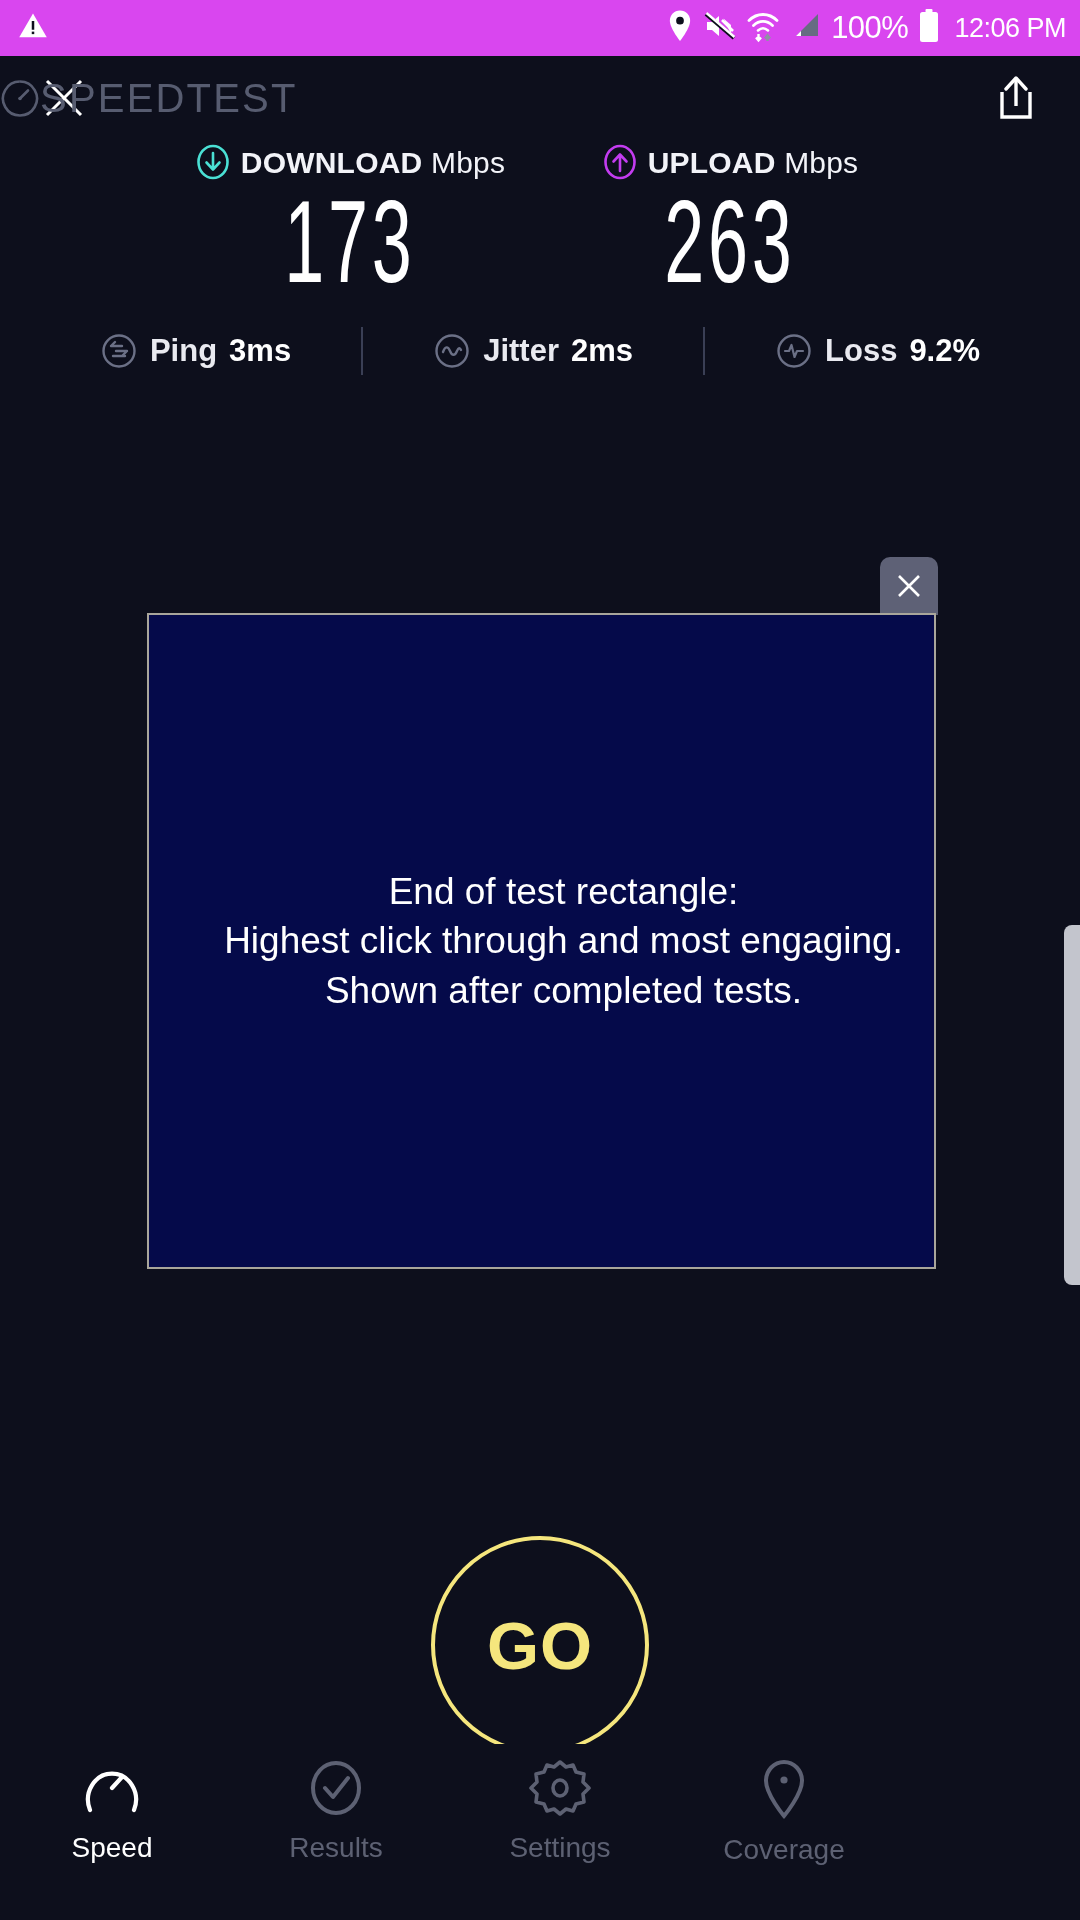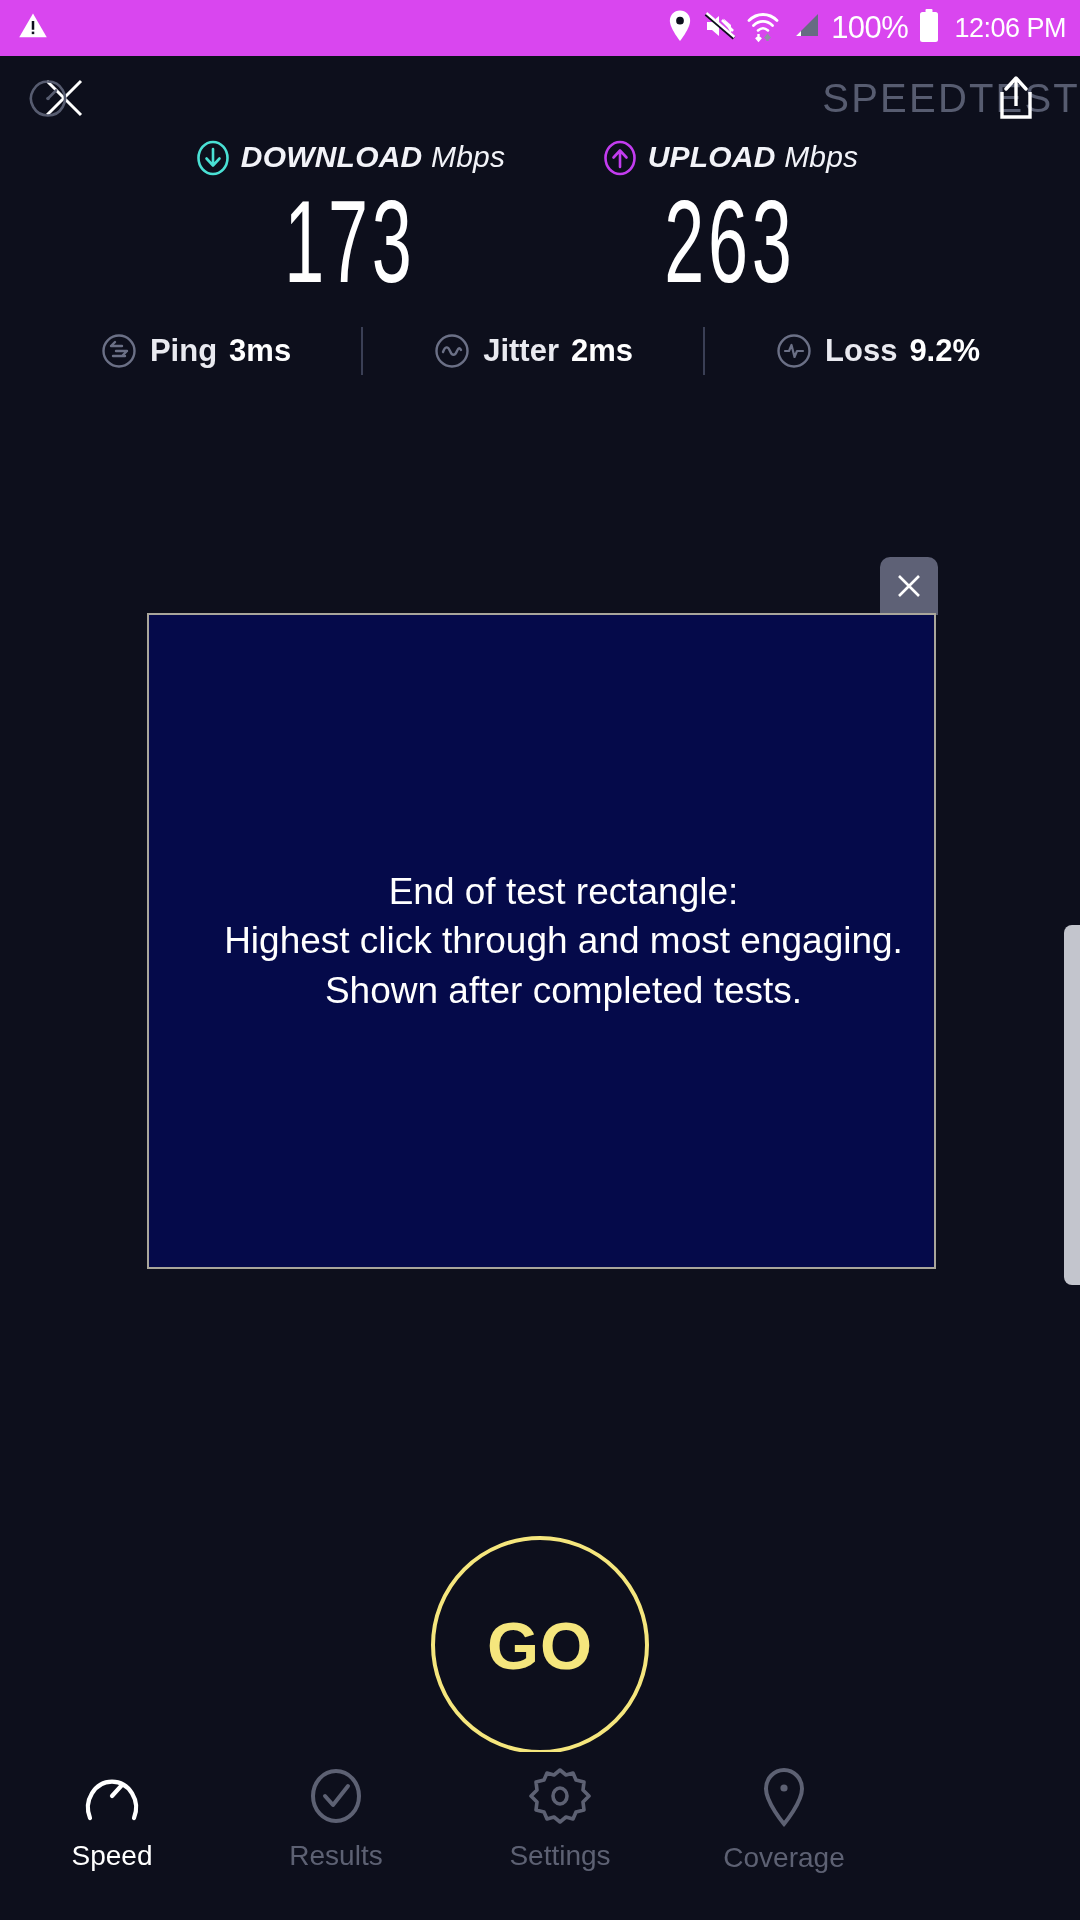--- a/index.html
+++ b/index.html
@@ -68,23 +68,21 @@
     display: flex; align-items: center; justify-content: center;
     cursor: pointer;
   }
   .hdr-brand {
     position: absolute;
     left: 0; right: 0;
     top: 50%;
     transform: translateY(-50%);
     display: flex;
     align-items: center;
-    justify-content: space-between;
-    gap: 13px;
-    margin-left: 28px;
+    justify-content: flex-start;
   }
   .hdr-brand-text {
     font-size: 40px;
     letter-spacing: 2.2px;
     color: #575c70;
     font-weight: 400;
   }
   .hdr-share {
     position: absolute;
     right: 36px;
@@ -107,24 +105,23 @@
     gap: 0;
   }
   .rate-col {
     width: 380px;
     display: flex;
     flex-direction: column;
     align-items: center;
   }
   .rate-head {
     display: flex;
-    align-items: flex-start;
+    align-items: flex-end;
     gap: 10px;
     height: 40px;
-    font-style: italic;
   }
   .rate-label {
     font-size: 30px;
     font-weight: 700;
     color: #f2f3f8;
     letter-spacing: 0.2px;
   }
   .rate-label .unit { font-weight: 400; }
   .rate-value {
     font-size: 116px;
@@ -240,21 +237,21 @@
     font-size: 67px;
     font-weight: 700;
     letter-spacing: 1px;
     color: #f5e67d;
   }
 
   
   .bottomnav {
     position: absolute;
     left: 0;
-    bottom: 8px;
+    bottom: 16px;
     width: 896px;
     height: 160px;
     display: flex;
     background: #0d0f1c;
   }
   .nav-item {
     flex: 1;
     display: flex;
     flex-direction: column;
     align-items: center;

